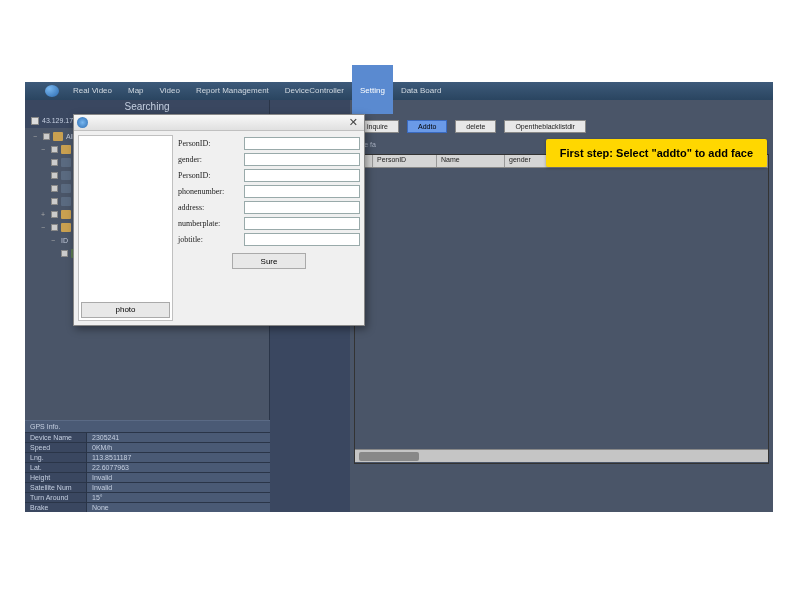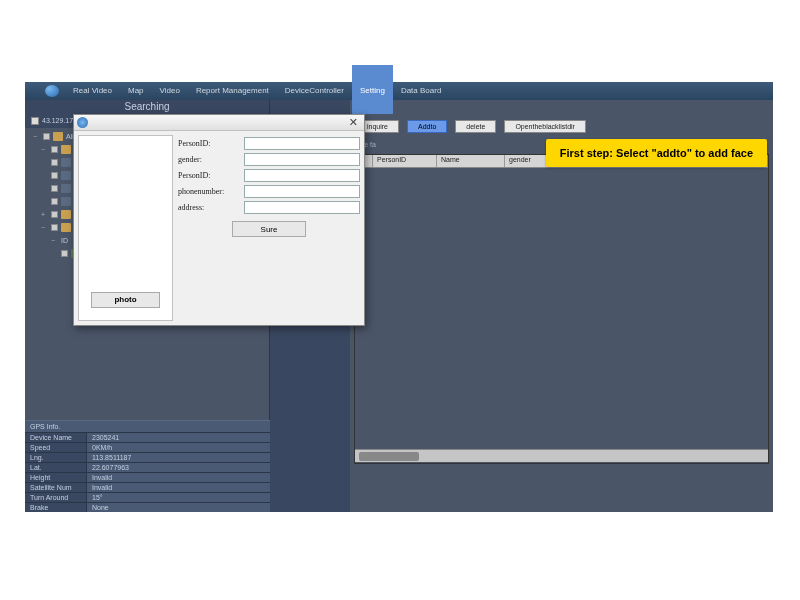--- a/index.html
+++ b/index.html
@@ -57,21 +57,21 @@
   .gps-k { width: 62px; padding: 1px 5px; background: #3a4760; border-right: 1px solid #2a3548; }
   .gps-v { flex: 1; padding: 1px 5px; background: #4a5a75; }
   
   .dialog { position: absolute; top: 32px; left: 48px; width: 292px; height: 212px; background: #f0f0f0; border: 1px solid #888; box-shadow: 2px 3px 8px rgba(0,0,0,.4); z-index: 40; }
   .dialog-title { height: 16px; background: linear-gradient(#f8f8f8, #e0e0e0); display: flex; align-items: center; justify-content: space-between; padding: 0 3px; border-bottom: 1px solid #c0c0c0; }
   .dialog-title .dico { width: 11px; height: 11px; background: radial-gradient(ellipse, #7ab8f0, #2a6ab0); border-radius: 50%; }
   .dialog-title .close { font-size: 11px; color: #444; cursor: pointer; padding: 0 3px; }
   .dialog-body { display: flex; padding: 4px; height: calc(100% - 16px); }
   .photo-area { width: 106px; background: #fff; border: 1px solid #c0c0c0; margin-right: 5px; display: flex; flex-direction: column; }
   .photo-box { flex: 1; }
-  .photo-btn { height: 16px; margin: 12px; background: #e8e8e8; border: 1px solid #aaa; font-size: 8px; text-align: center; line-height: 14px; cursor: pointer; font-weight: bold; }
+  .photo-btn { height: 16px; margin: 2px; background: #e8e8e8; border: 1px solid #aaa; font-size: 8px; text-align: center; line-height: 14px; cursor: pointer; }
   .form-area { flex: 1; display: flex; flex-direction: column; gap: 3px; padding-top: 2px; }
   .frow { display: flex; align-items: center; }
   .frow label { width: 66px; text-align: left; font-size: 8px; color: #222; font-family: Georgia, serif; }
   .frow input { flex: 1; height: 13px; border: 1px solid #9aa; font-size: 8px; padding: 0 2px; }
   .sure-btn { width: 74px; height: 16px; background: #e8e8e8; border: 1px solid #aaa; font-size: 8px; margin: 4px auto 0; cursor: pointer; align-self: center; }
 </style>
 </head>
 <body>
 
 <div class="app">
@@ -270,18 +270,26 @@
             <input style="">
           </div>
         <div class="frow">
             <label>phonenumber:</label>
             <input style="">
           </div>
         <div class="frow">
             <label>address:</label>
             <input style="">
           </div>
+        <div class="frow">
+            <label>numberplate:</label>
+            <input style="">
+          </div>
+        <div class="frow">
+            <label>jobtitle:</label>
+            <input style="">
+          </div>
         <button class="sure-btn">Sure</button>
       </div>
     </div>
   </div>
 
 </div>
 
 </body></html>

